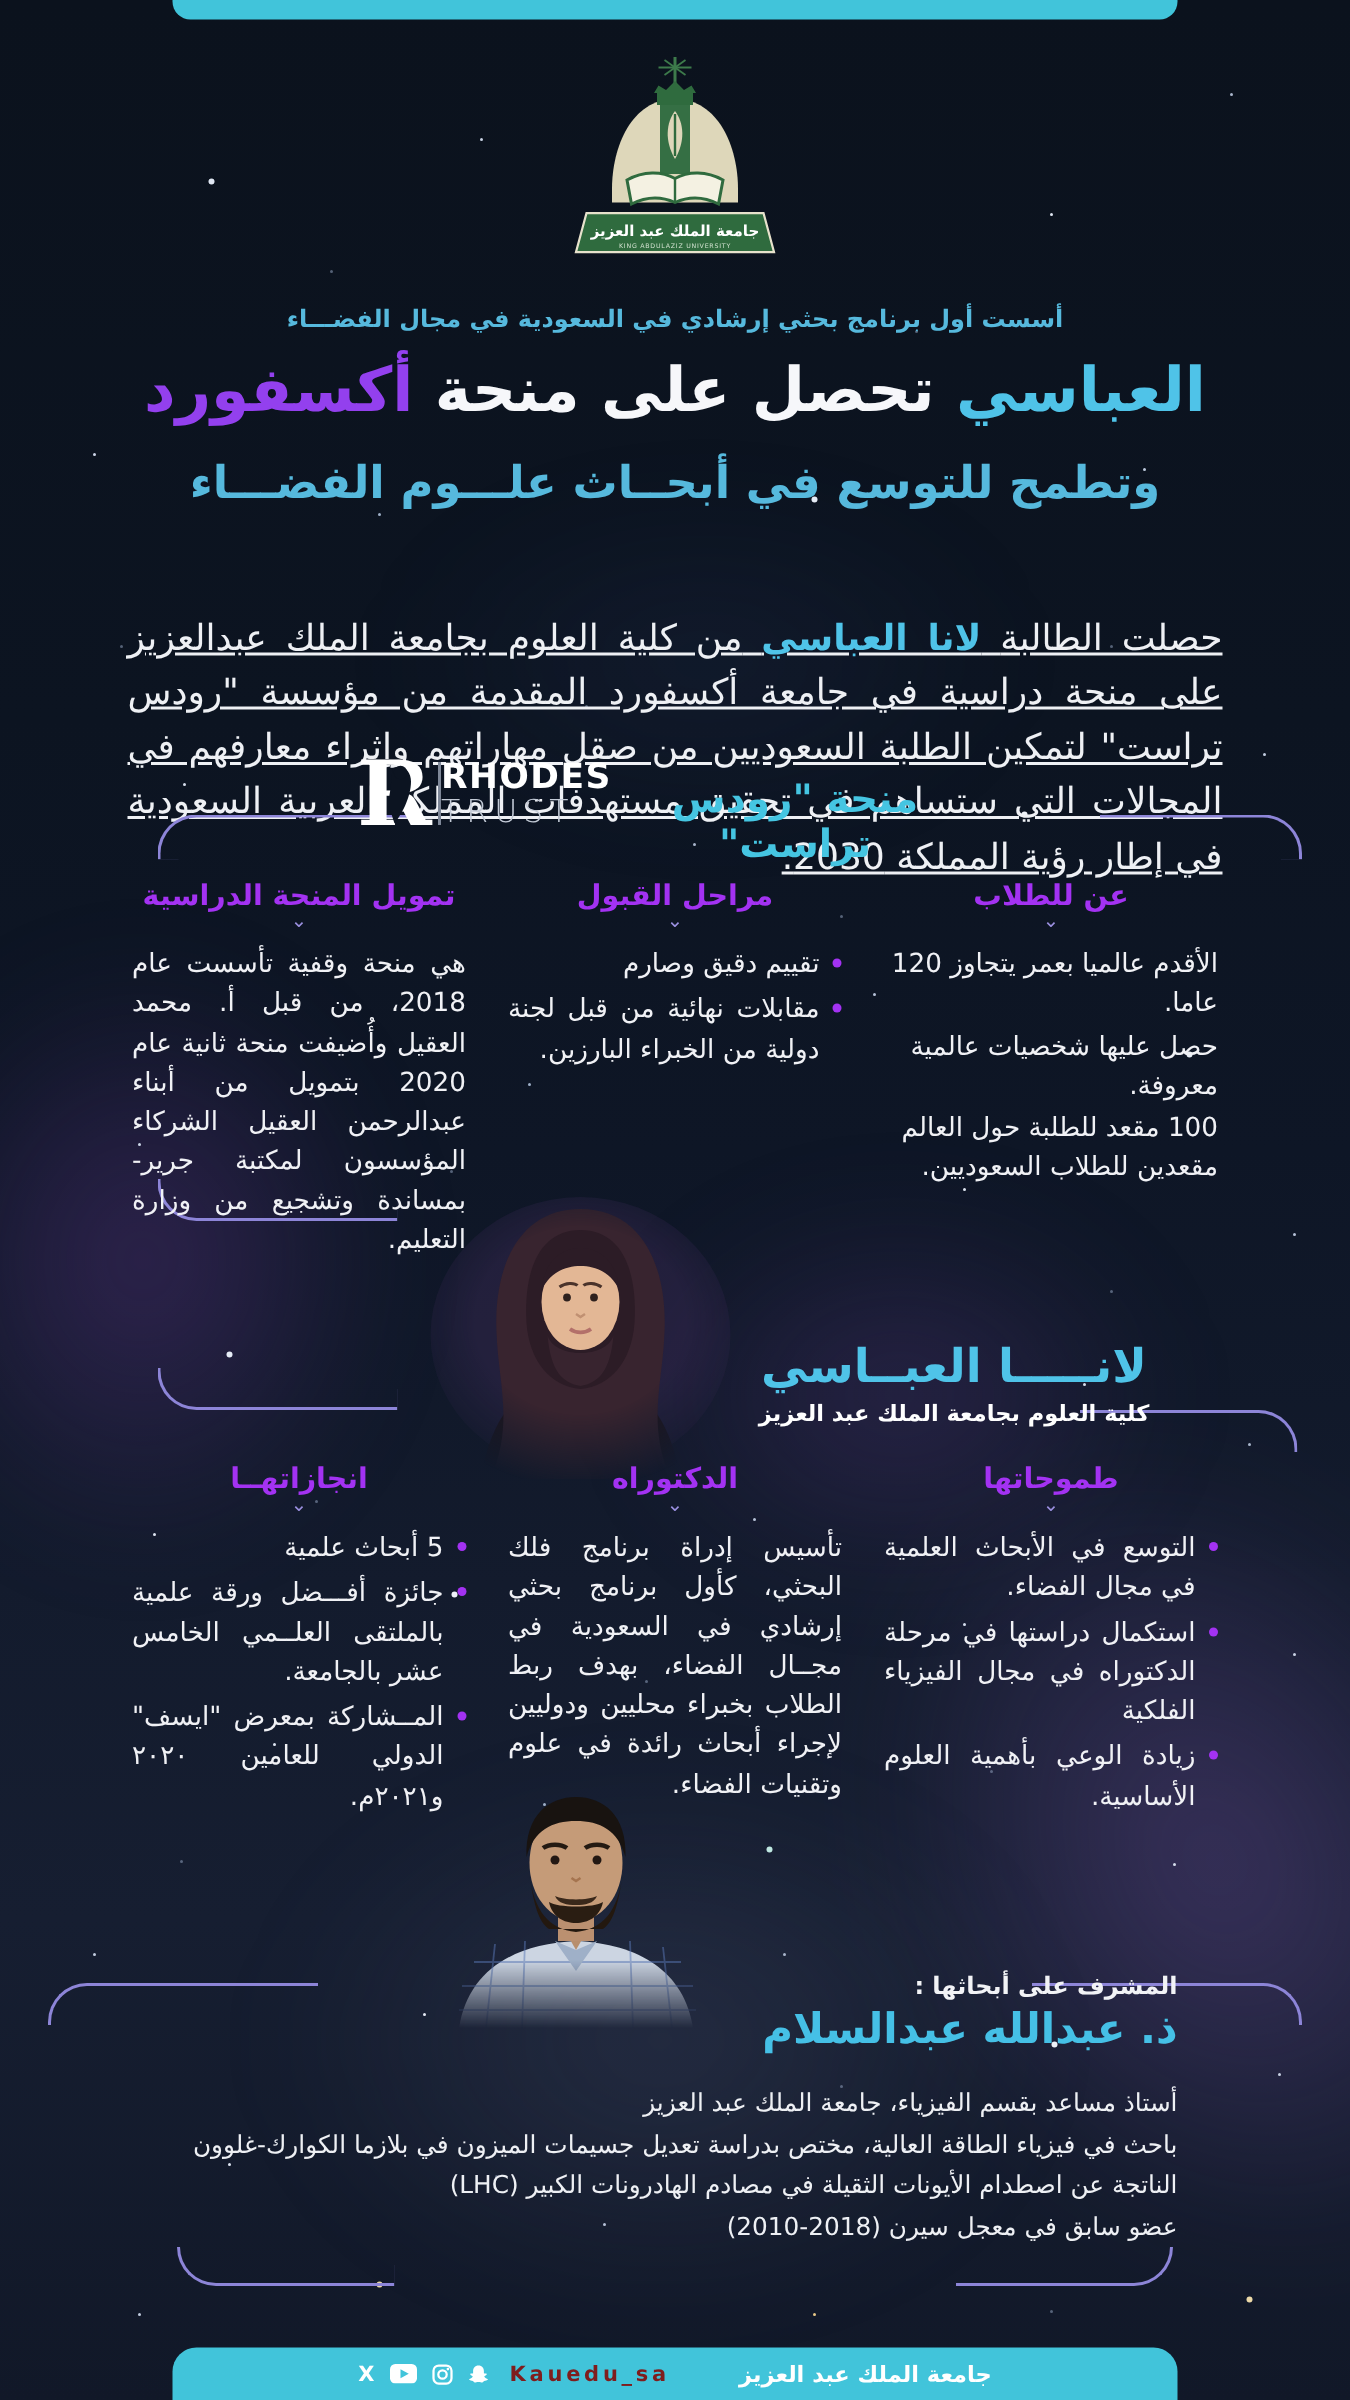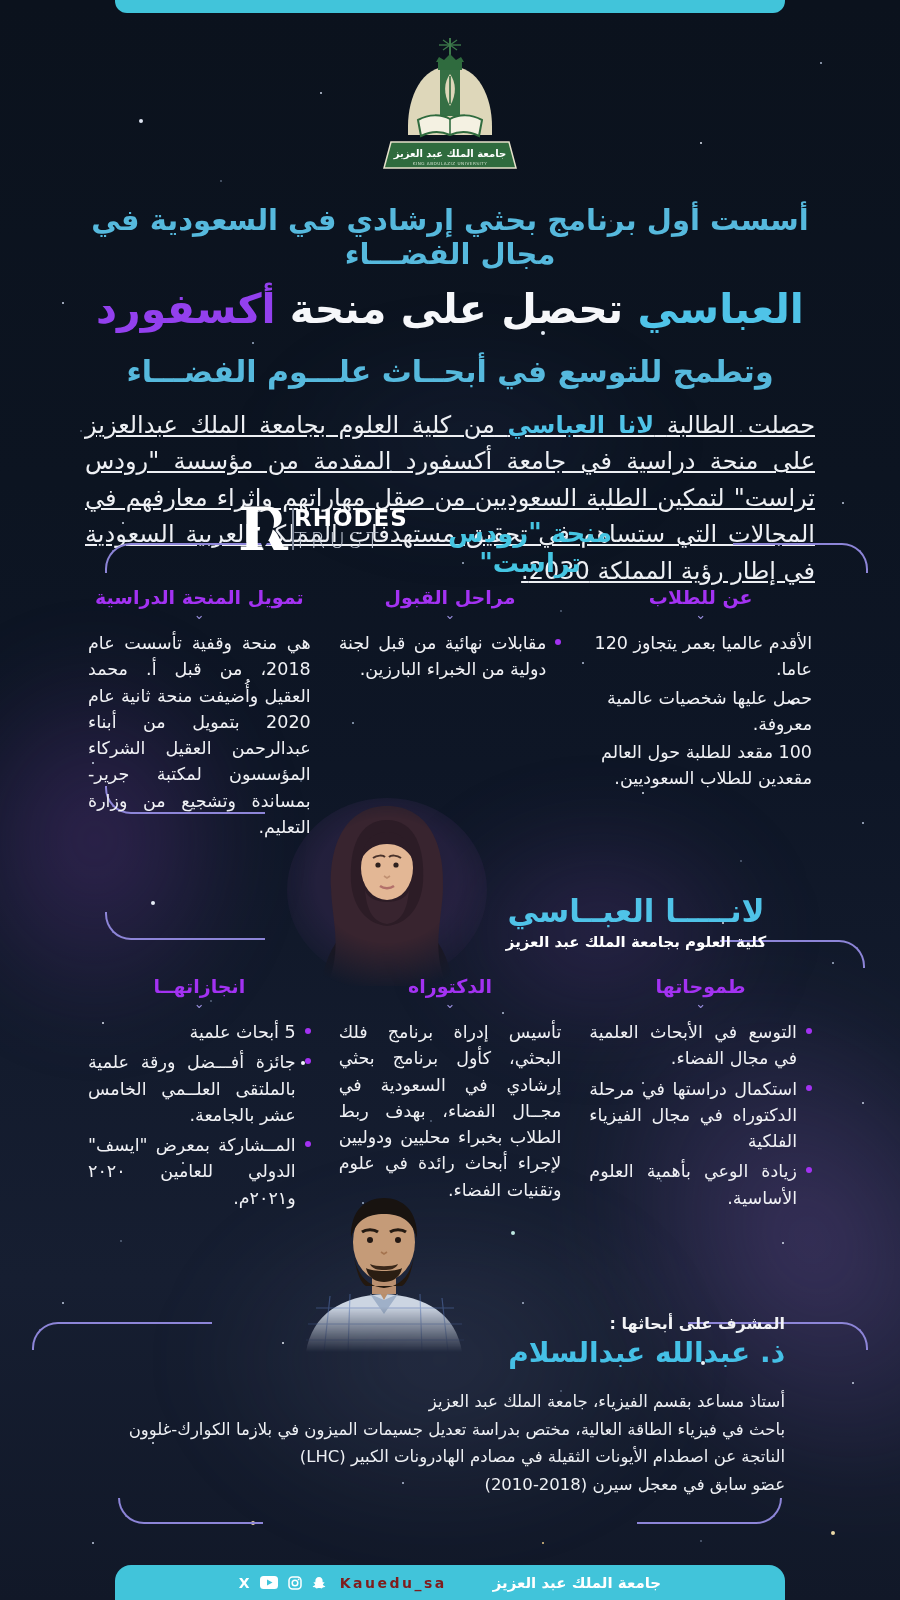--- a/index.html
+++ b/index.html
@@ -42,21 +42,21 @@
     display:flex;align-items:center;justify-content:center;gap:46px;direction:rtl;}
   .footerbar .uni{font-size:15px;font-weight:700;color:#ffffff;}
   .social{display:flex;align-items:center;gap:10px;direction:ltr;color:#fff;}
   .social .xicon{font-weight:700;font-size:14px;letter-spacing:0;}
   .social svg{display:block;}
   .handle{font-size:14px;font-weight:700;letter-spacing:2.5px;color:#7f1d1d;margin-left:4px;}
   
   .kau{position:absolute;left:373px;top:36px;width:154px;height:140px;}
   
   .headline{position:absolute;left:60px;right:60px;top:203px;text-align:center;direction:rtl;}
-  .hl1{font-size:29px;font-weight:700;color:#56b9dd;}
+  .hl1{font-size:16px;font-weight:700;color:#56b9dd;}
   .hl2{font-size:41px;font-weight:800;margin-top:16px;line-height:1.1;}
   .hl2 .cyan{color:#4fc3e8;}
   .hl2 .white{color:#f6f7fa;}
   .hl2 .purple{color:#9340ee;}
   .hl3{font-size:30px;font-weight:800;color:#56b9dd;margin-top:22px;}
   
   .intro{position:absolute;left:85px;right:85px;top:383px;direction:rtl;text-align:justify;
     font-size:24px;line-height:1.52;color:#eef0f4;font-weight:500;text-decoration:underline;}
   .intro .hl{color:#4fc3e8;font-weight:700;}
   
@@ -182,20 +182,24 @@
       <div class="coltext">
         <div class="ln">الأقدم عالميا بعمر يتجاوز 120 عاما.</div>
         <div class="ln">حصل عليها شخصيات عالمية معروفة.</div>
         <div class="ln">100 مقعد للطلبة حول العالم مقعدين للطلاب السعوديين.</div>
       </div>
     </div>
     <div class="col">
       <div class="colhead">مراحل القبول</div>
       <div class="chev">⌄</div>
       <div class="bullets">
+        <div class="bitem">
+            <span class="dot"></span>
+            <span class="btext">تقييم دقيق وصارم</span>
+          </div>
         <div class="bitem">
             <span class="dot"></span>
             <span class="btext">مقابلات نهائية من قبل لجنة دولية من الخبراء البارزين.</span>
           </div>
       </div>
     </div>
     <div class="col">
       <div class="colhead">تمويل المنحة الدراسية</div>
       <div class="chev">⌄</div>
       <div class="coltext just">هي منحة وقفية تأسست عام 2018، من قبل أ. محمد العقيل وأُضيفت منحة ثانية عام 2020 بتمويل من أبناء عبدالرحمن العقيل الشركاء المؤسسون لمكتبة جرير- بمساندة وتشجيع من وزارة التعليم.</div>

